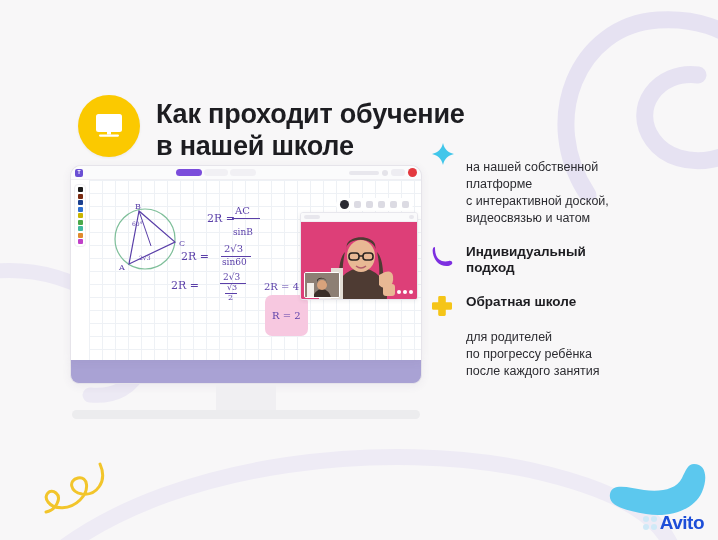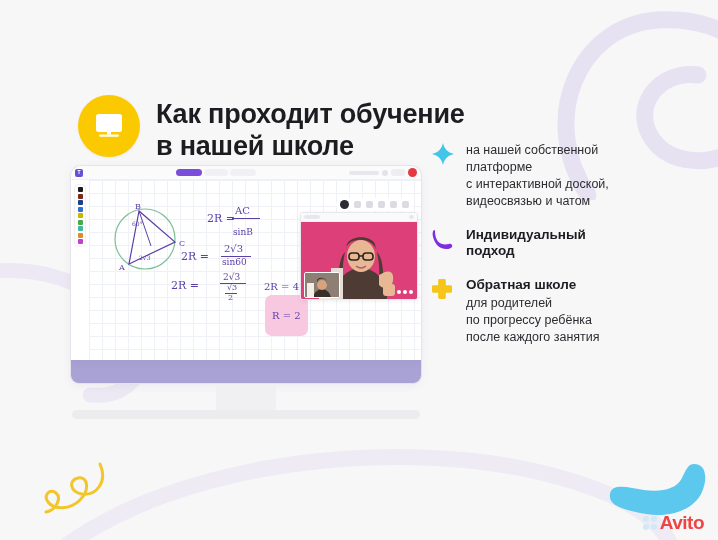--- a/index.html
+++ b/index.html
@@ -107,29 +107,29 @@
     background:#8d7f74; border:1px solid #fff; border-radius:2px; overflow:hidden;
   }
   .vdots { position:absolute; right:4px; bottom:7px; display:flex; gap:2px; }
   .vdots i { width:4px; height:4px; border-radius:50%; background:#fff; display:block; }
 
   
   .features { position:absolute; left:432px; top:141px; width:262px; }
   .feature { display:flex; gap:10px; margin-bottom:17px; }
   .f-icon { width:24px; flex:0 0 24px; padding-top:2px; }
   .f-head { font-size:13.5px; font-weight:700; color:#1d1d21; line-height:1.25; }
-  .f-body { font-size:12.5px; color:#2c2c31; line-height:1.35; white-space:pre-line; margin-top:1px; }
+  .f-body { font-size:12.5px; color:#2c2c31; line-height:1.35; white-space:pre-line; margin-top:18px; }
 
   
   .squiggle { position:absolute; left:38px; bottom:8px; }
   .blueblob { position:absolute; right:8px; bottom:20px; }
   .avito {
     position:absolute; right:14px; bottom:6px;
     display:flex; align-items:center; gap:3px;
-    font-size:19px; font-weight:700; color:#ef4444; letter-spacing:-0.5px;
+    font-size:19px; font-weight:700; color:#1d4ed8; letter-spacing:-0.5px;
   }
   .avito-dots { display:grid; grid-template-columns:repeat(2,6px); gap:2px; }
   .avito-dots i { width:6px; height:6px; border-radius:50%; background:#cfe9f7; display:block; }
 </style>
 </head>
 <body>
 
 <div id="stage">
 
   <div class="bg-swirls">

